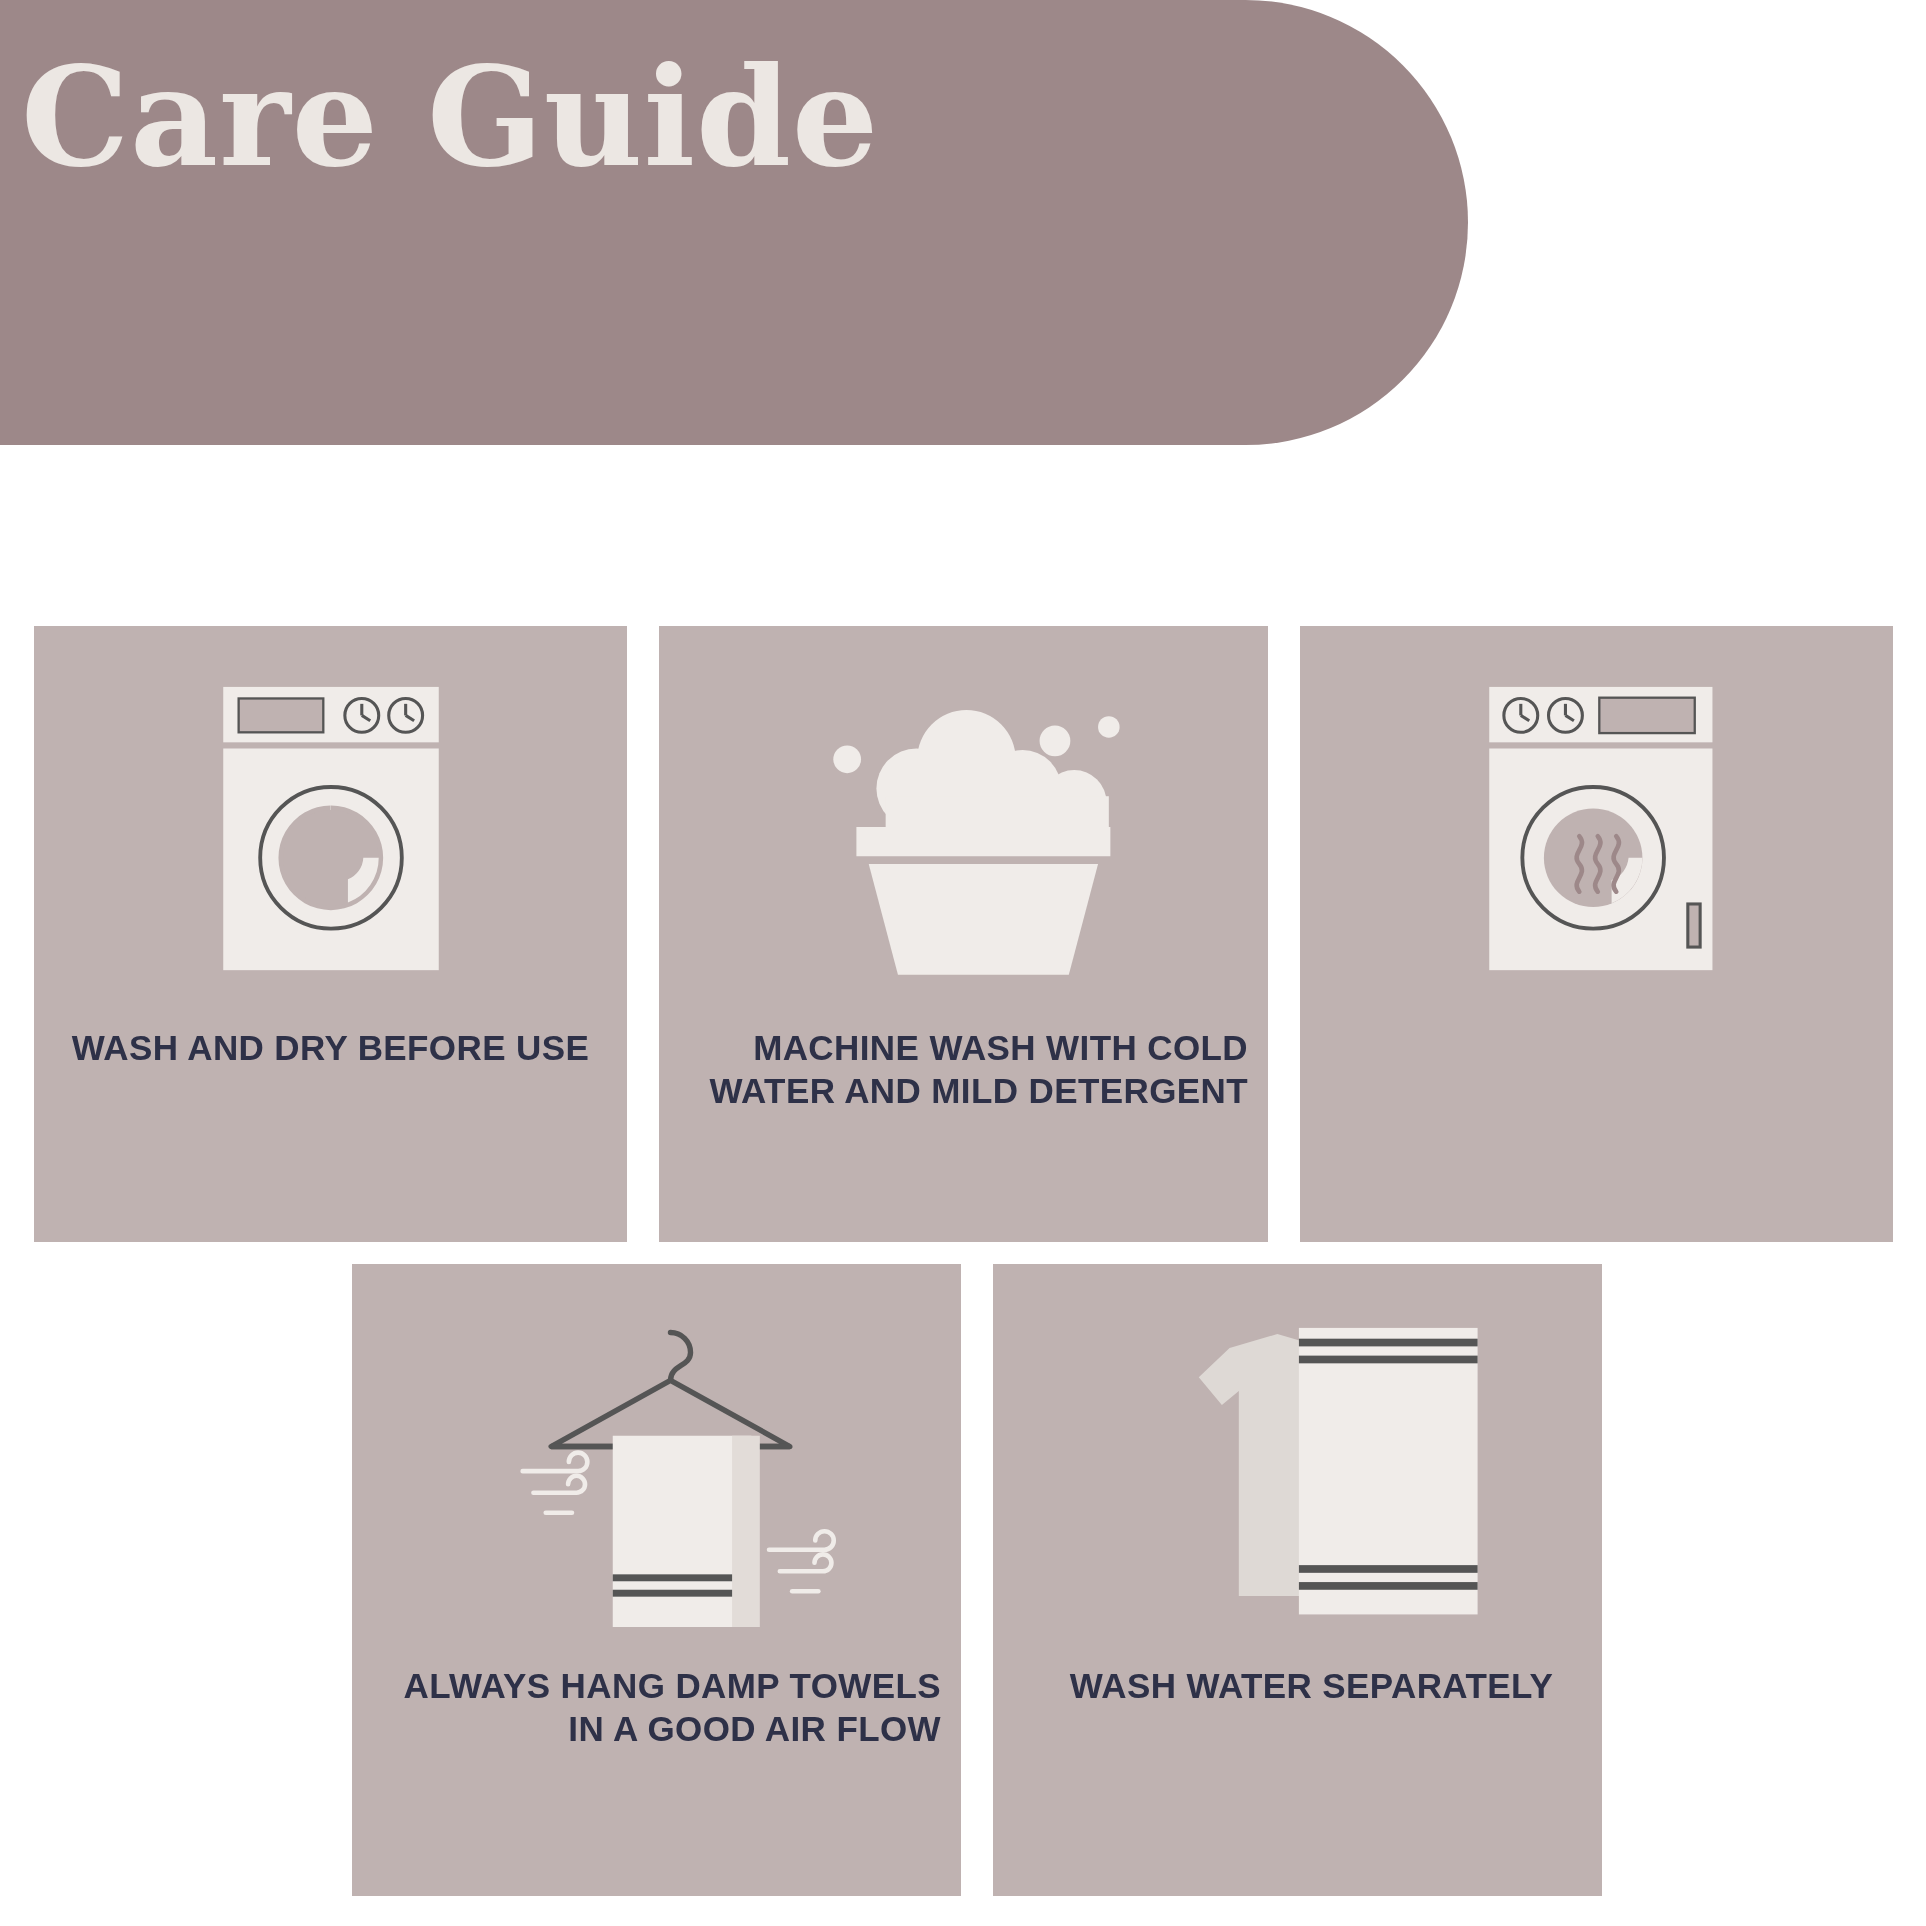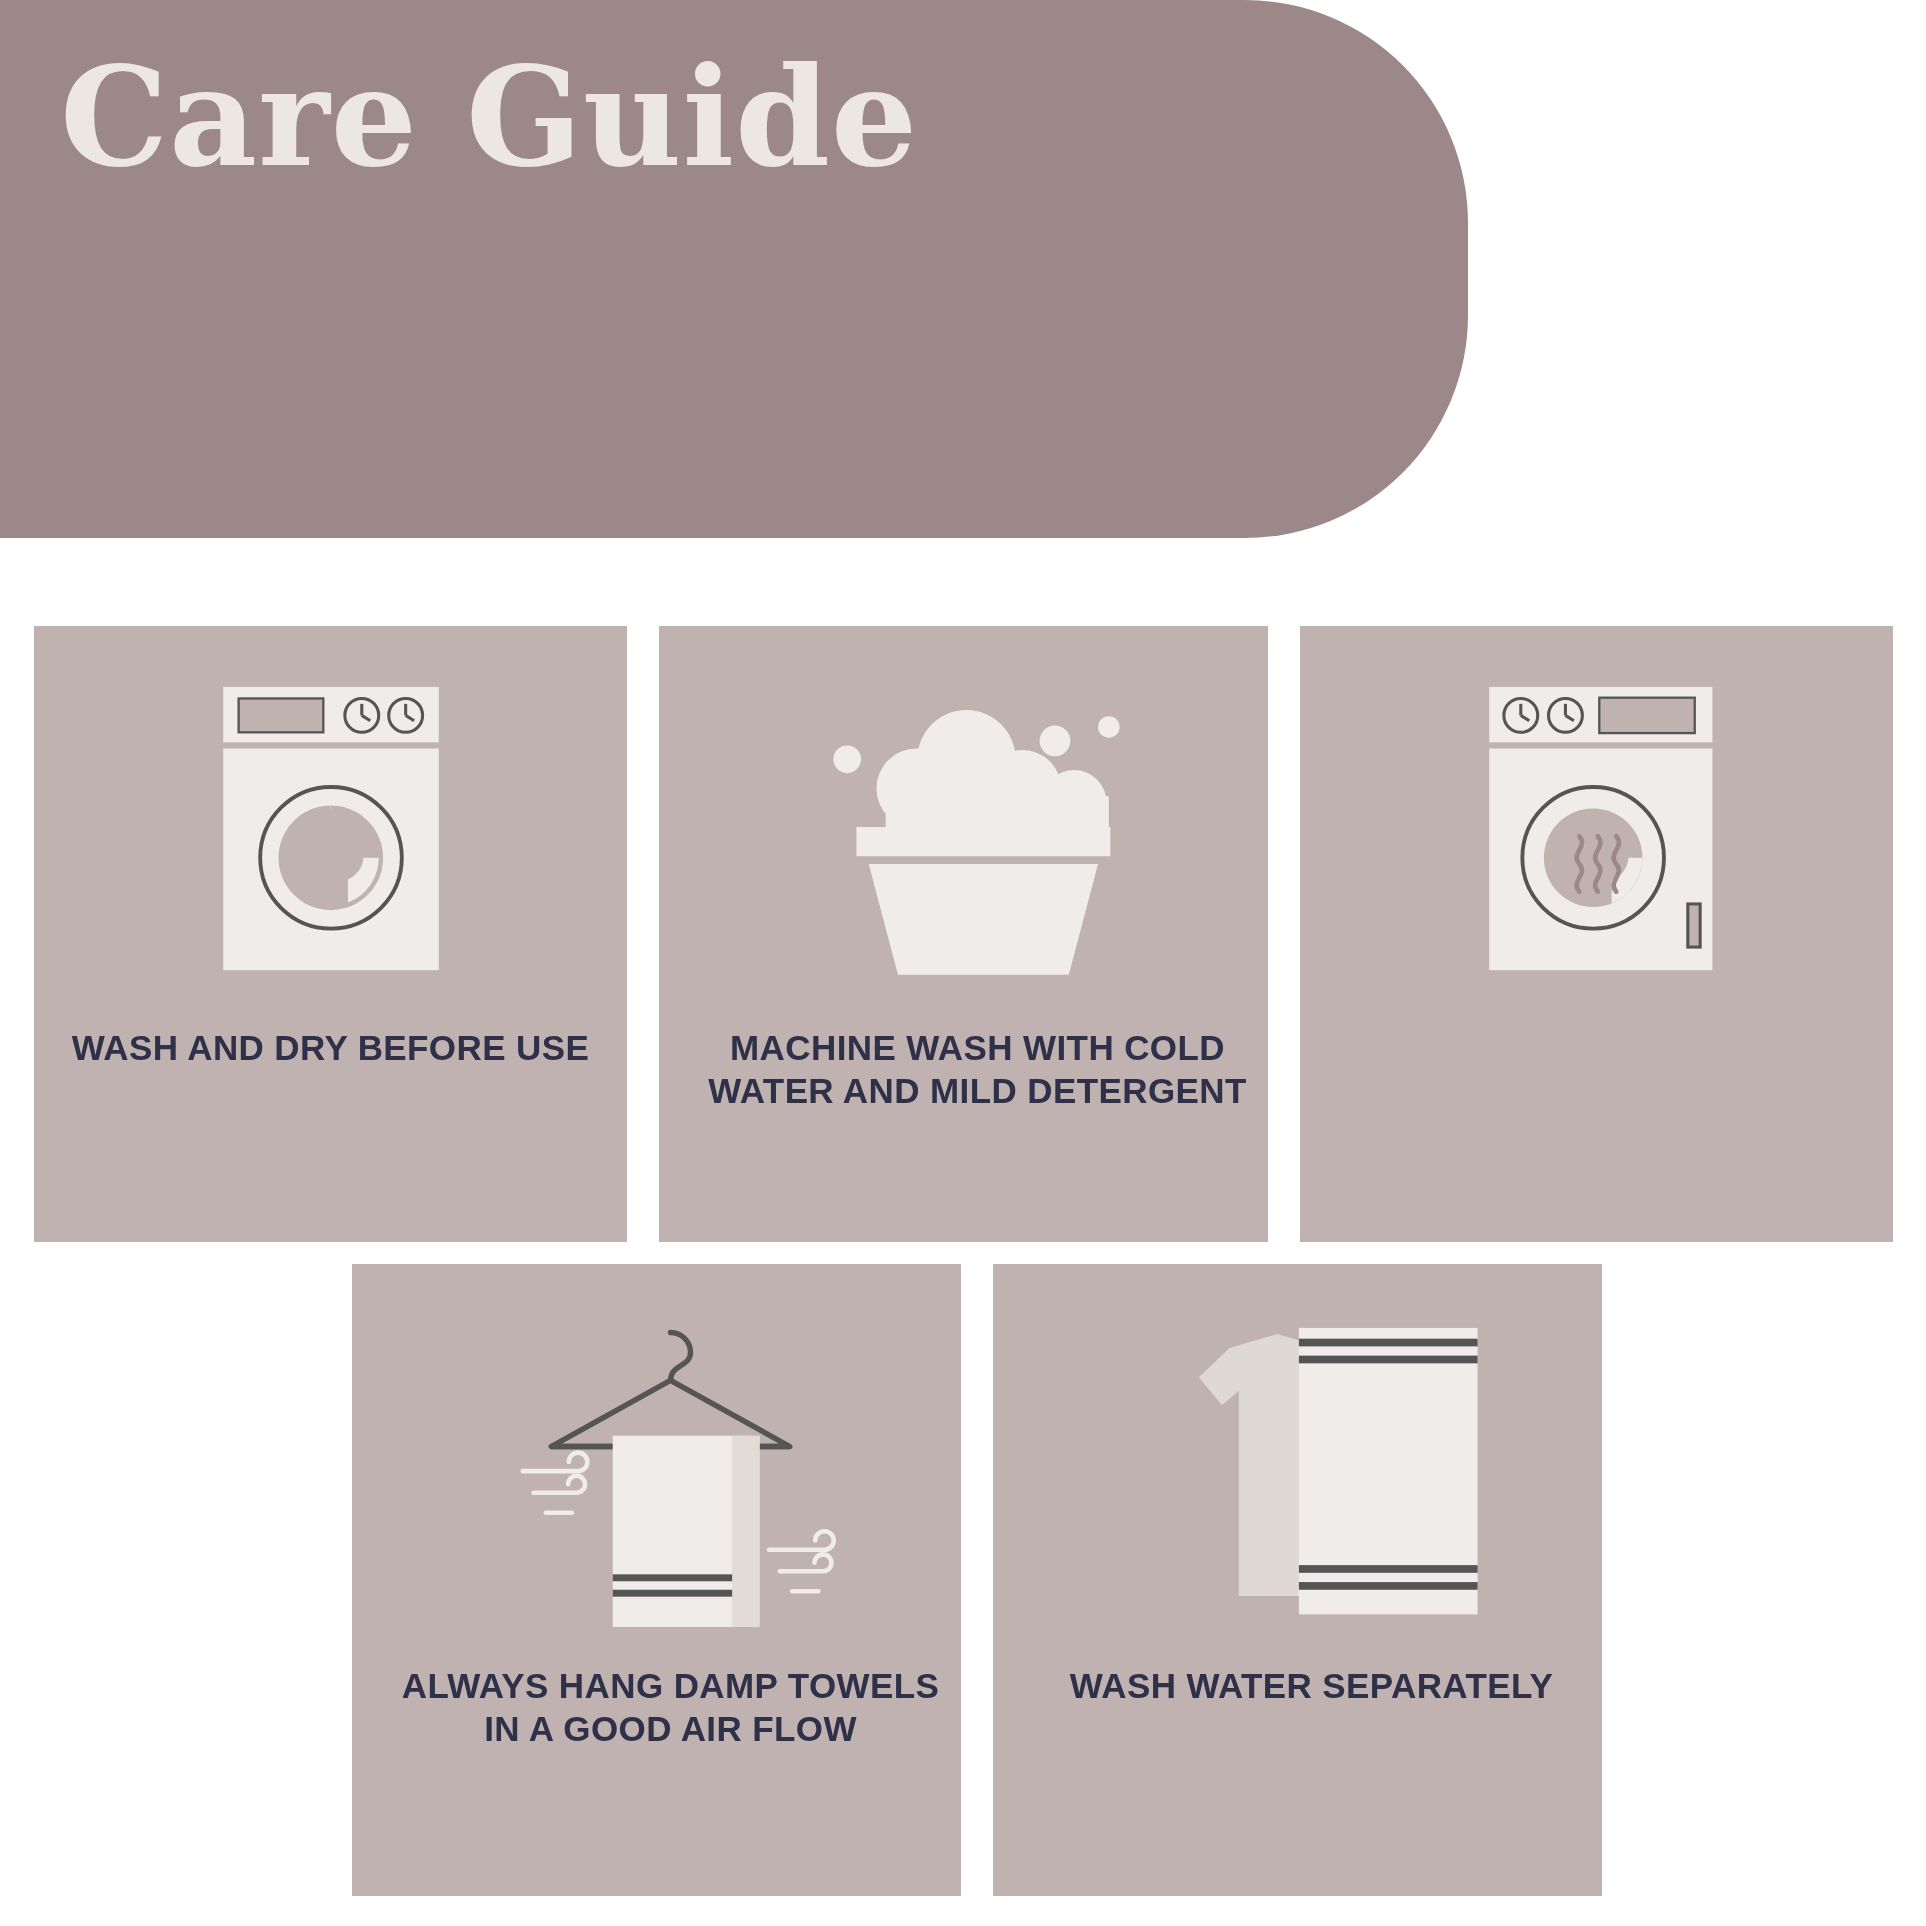--- a/index.html
+++ b/index.html
@@ -14,26 +14,26 @@
     position: relative;
     overflow: hidden;
   }
 
   
   .header-banner {
     position: absolute;
     left: 0;
     top: 0;
     width: 1468px;
-    height: 538px;
+    height: 445px;
     background: #9d8889;
     border-top-right-radius: 223px;
     border-bottom-right-radius: 223px;
     box-sizing: border-box;
-    padding: 46px 0 0 60px;
+    padding: 46px 0 0 21px;
   }
   .header-title {
     font-family: "DejaVu Serif", serif;
     font-weight: 700;
     font-size: 136px;
     line-height: 1.05;
     color: #ece7e3;
     letter-spacing: 0.8px;
     margin: 0;
     padding: 0;
@@ -74,21 +74,21 @@
     display: flex;
     align-items: center;
     justify-content: center;
   }
   .card-label {
     font-family: "Liberation Sans", sans-serif;
     font-weight: 700;
     font-size: 35px;
     line-height: 1.22;
     color: #2e3148;
-    text-align: center;
+    text-align: right;
     letter-spacing: 0.4px;
     padding: 0 20px;
   }
 
   .wide-label { font-size: 35px; }
 
   
   svg { display: block; }
 </style>
 </head>

